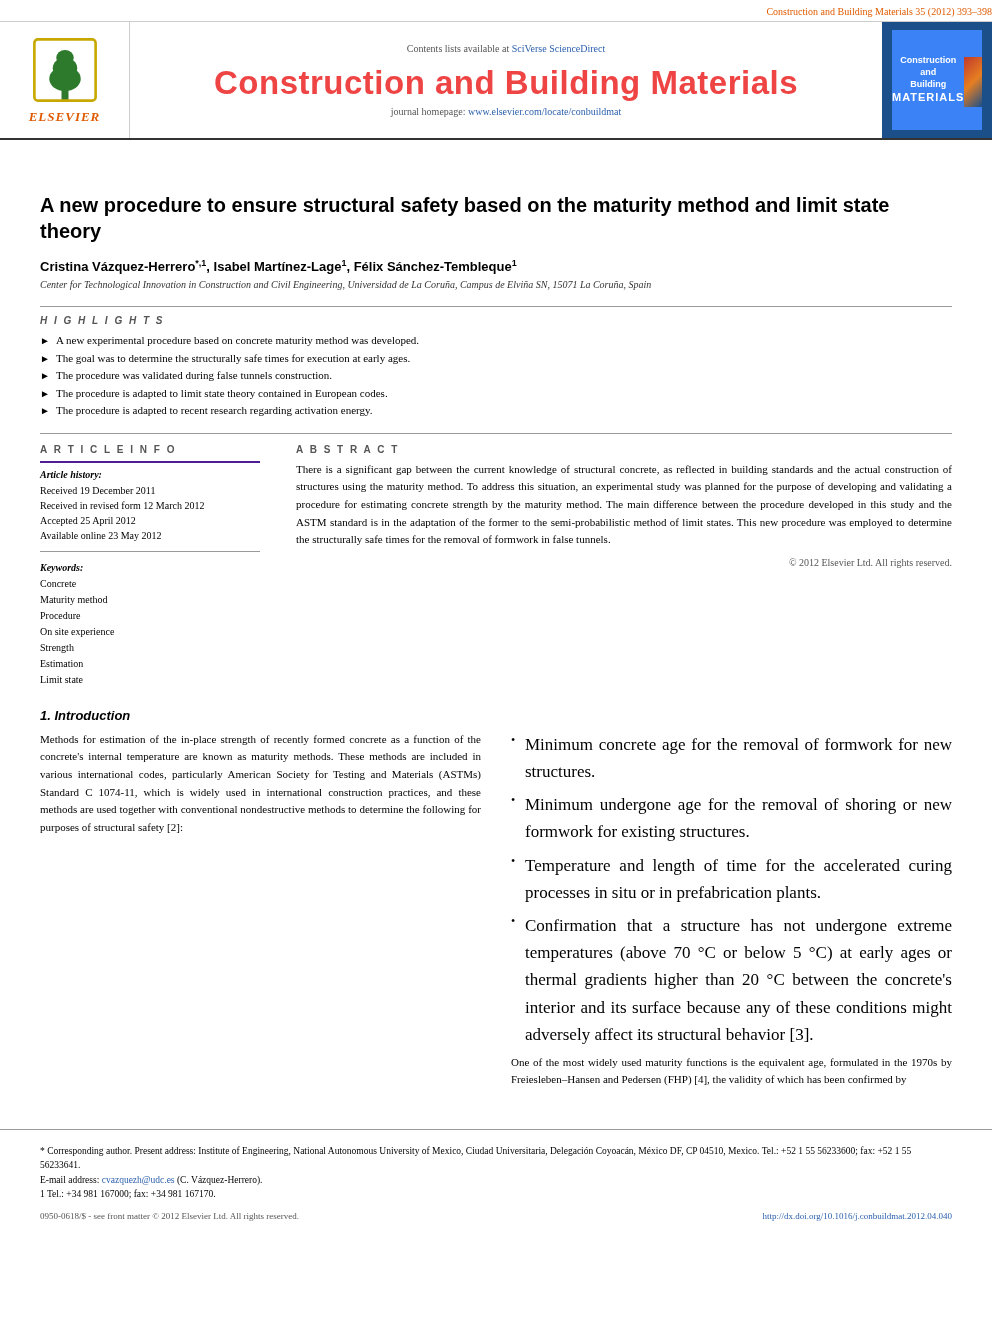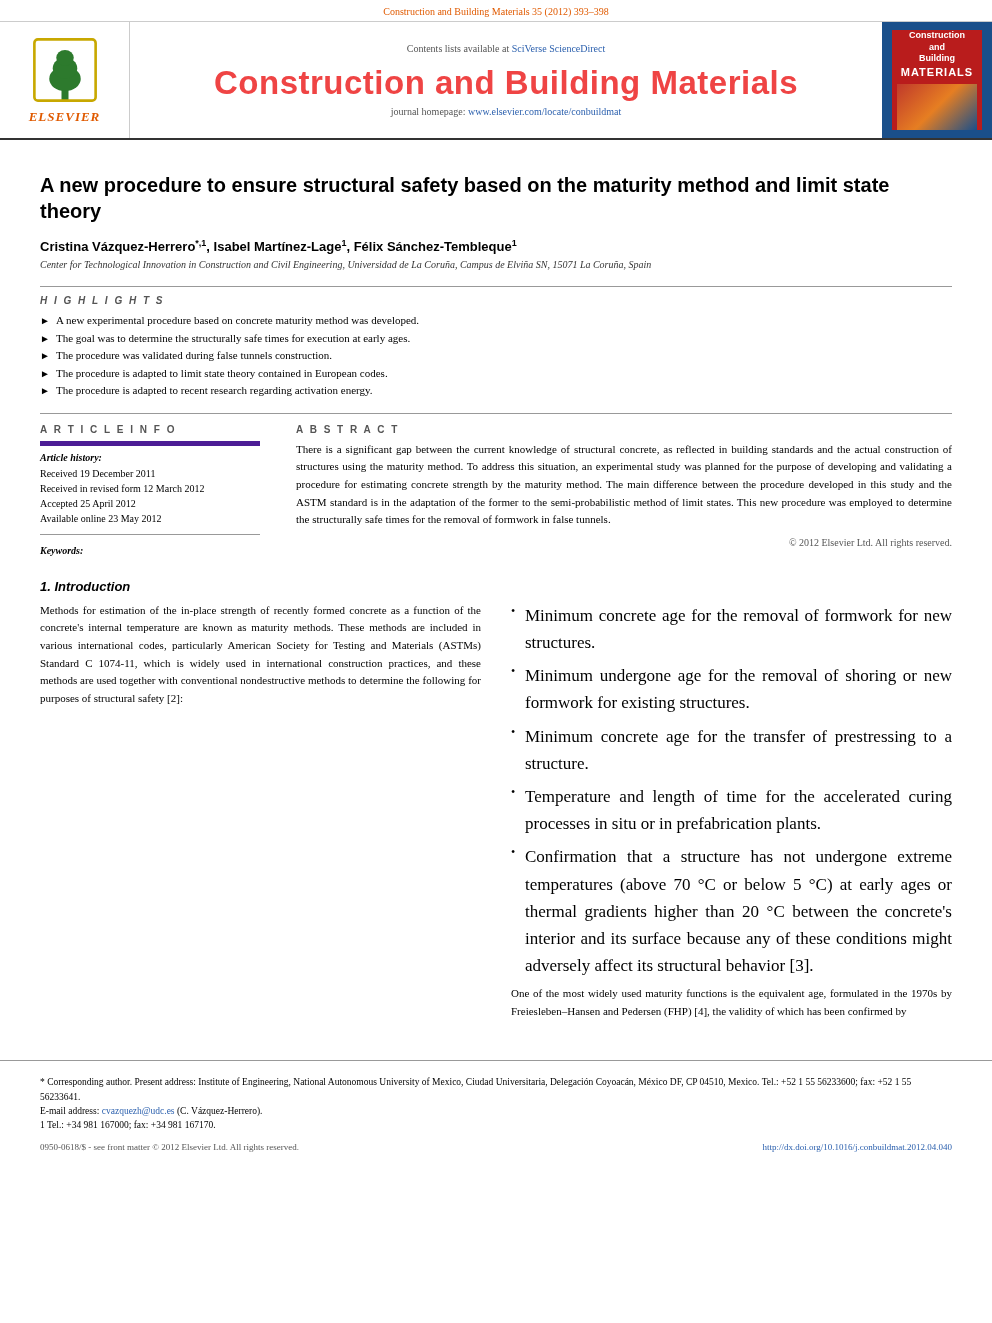--- a/index.html
+++ b/index.html
@@ -12,21 +12,21 @@
       min-height: 1323px;
     }
     .page {
       width: 992px;
       min-height: 1323px;
       background: #fff;
       padding: 0;
     }
     
     .top-bar {
-      text-align: center;
+      text-align: right;
       font-size: 10px;
       color: #e05a00;
       padding: 6px 0 4px 0;
       border-bottom: 1px solid #ccc;
     }
     
     .header-area {
       display: flex;
       align-items: stretch;
       border-bottom: 2px solid #333;
@@ -92,23 +92,23 @@
       min-width: 110px;
       display: flex;
       align-items: center;
       justify-content: center;
       background: #1a4f8a;
       padding: 8px;
     }
     .journal-cover {
       width: 90px;
       height: 100px;
-      background: #b91c1c;
-      display: flex;
-      flex-direction: column;
+      background: #3b82f6;
+      display: flex;
+      flex-direction: row;
       align-items: center;
       justify-content: space-between;
       color: #fff;
       font-size: 8px;
       font-weight: bold;
       text-align: center;
       font-family: Arial, sans-serif;
     }
     .cover-title-construction {
       font-size: 9px;
@@ -117,21 +117,21 @@
       line-height: 1.3;
     }
     .cover-img-decoration {
       width: 80px;
       height: 50px;
       background: linear-gradient(135deg, #c0392b 0%, #e67e22 50%, #1a4f8a 100%);
       margin-top: 4px;
     }
     
     .main-content {
-      padding: 16px 40px 10px 40px;
+      padding: 36px 40px 10px 40px;
     }
     
     .article-title {
       font-size: 20px;
       font-weight: bold;
       color: #000;
       line-height: 1.3;
       margin-bottom: 14px;
       font-family: Arial, sans-serif;
     }
@@ -204,21 +204,21 @@
     }
     .article-info-title {
       font-size: 10px;
       letter-spacing: 2px;
       color: #555;
       font-family: Arial, sans-serif;
       margin-bottom: 6px;
       font-weight: bold;
     }
     .info-border {
-      border-top: 5px solid #4c1d95;
+      border-top: 2px solid #4c1d95;
       padding-top: 6px;
     }
     .history-label {
       font-size: 10px;
       font-style: italic;
       font-weight: bold;
       color: #000;
       margin-bottom: 3px;
     }
     .history-item {
@@ -445,20 +445,29 @@
         <div class="info-border">
           <div class="history-label">Article history:</div>
           <div class="history-item">Received 19 December 2011</div>
           <div class="history-item">Received in revised form 12 March 2012</div>
           <div class="history-item">Accepted 25 April 2012</div>
           <div class="history-item">Available online 23 May 2012</div>
         </div>
         <hr style="margin:8px 0; border-top:1px solid #999;">
         <div class="keywords-section">
           <div class="keywords-label">Keywords:</div>
+          <div id="keywords-list">
+              <div class="keyword-item">Concrete</div>
+              <div class="keyword-item">Maturity method</div>
+              <div class="keyword-item">Procedure</div>
+              <div class="keyword-item">On site experience</div>
+              <div class="keyword-item">Strength</div>
+              <div class="keyword-item">Estimation</div>
+              <div class="keyword-item">Limit state</div>
+            </div>
         </div>
       </div>
 
       <div class="col-right">
         <div class="abstract-title">A B S T R A C T</div>
         <div class="abstract-text">There is a significant gap between the current knowledge of structural concrete, as reflected in building standards and the actual construction of structures using the maturity method. To address this situation, an experimental study was planned for the purpose of developing and validating a procedure for estimating concrete strength by the maturity method. The main difference between the procedure developed in this study and the ASTM standard is in the adaptation of the former to the semi-probabilistic method of limit states. This new procedure was employed to determine the structurally safe times for the removal of formwork in false tunnels.</div>
         <div class="copyright-line">© 2012 Elsevier Ltd. All rights reserved.</div>
       </div>
 
     </div>
@@ -471,21 +480,20 @@
       <div class="two-col-intro">
 
         <div class="intro-col-left">
           <p class="para-text">Methods for estimation of the in-place strength of recently formed concrete as a function of the concrete's internal temperature are known as maturity methods. These methods are included in various international codes, particularly American Society for Testing and Materials (ASTMs) Standard C 1074-11, which is widely used in international construction practices, and these methods are used together with conventional nondestructive methods to determine the following for purposes of structural safety [2]:</p>
         </div>
 
         <div class="intro-col-right">
           <ul class="bullet-list" id="intro-bullets">
               <li>Minimum concrete age for the removal of formwork for new structures.</li>
               <li>Minimum undergone age for the removal of shoring or new formwork for existing structures.</li>
-              <li>Minimum concrete age for the transfer of prestressing to a structure.</li>
               <li>Temperature and length of time for the accelerated curing processes in situ or in prefabrication plants.</li>
               <li>Confirmation that a structure has not undergone extreme temperatures (above 70 °C or below 5 °C) at early ages or thermal gradients higher than 20 °C between the concrete's interior and its surface because any of these conditions might adversely affect its structural behavior [3].</li>
             </ul>
           <p class="para-text">One of the most widely used maturity functions is the equivalent age, formulated in the 1970s by Freiesleben–Hansen and Pedersen (FHP) [4], the validity of which has been confirmed by</p>
         </div>
       </div>
     </div>
 
   </div>
 

